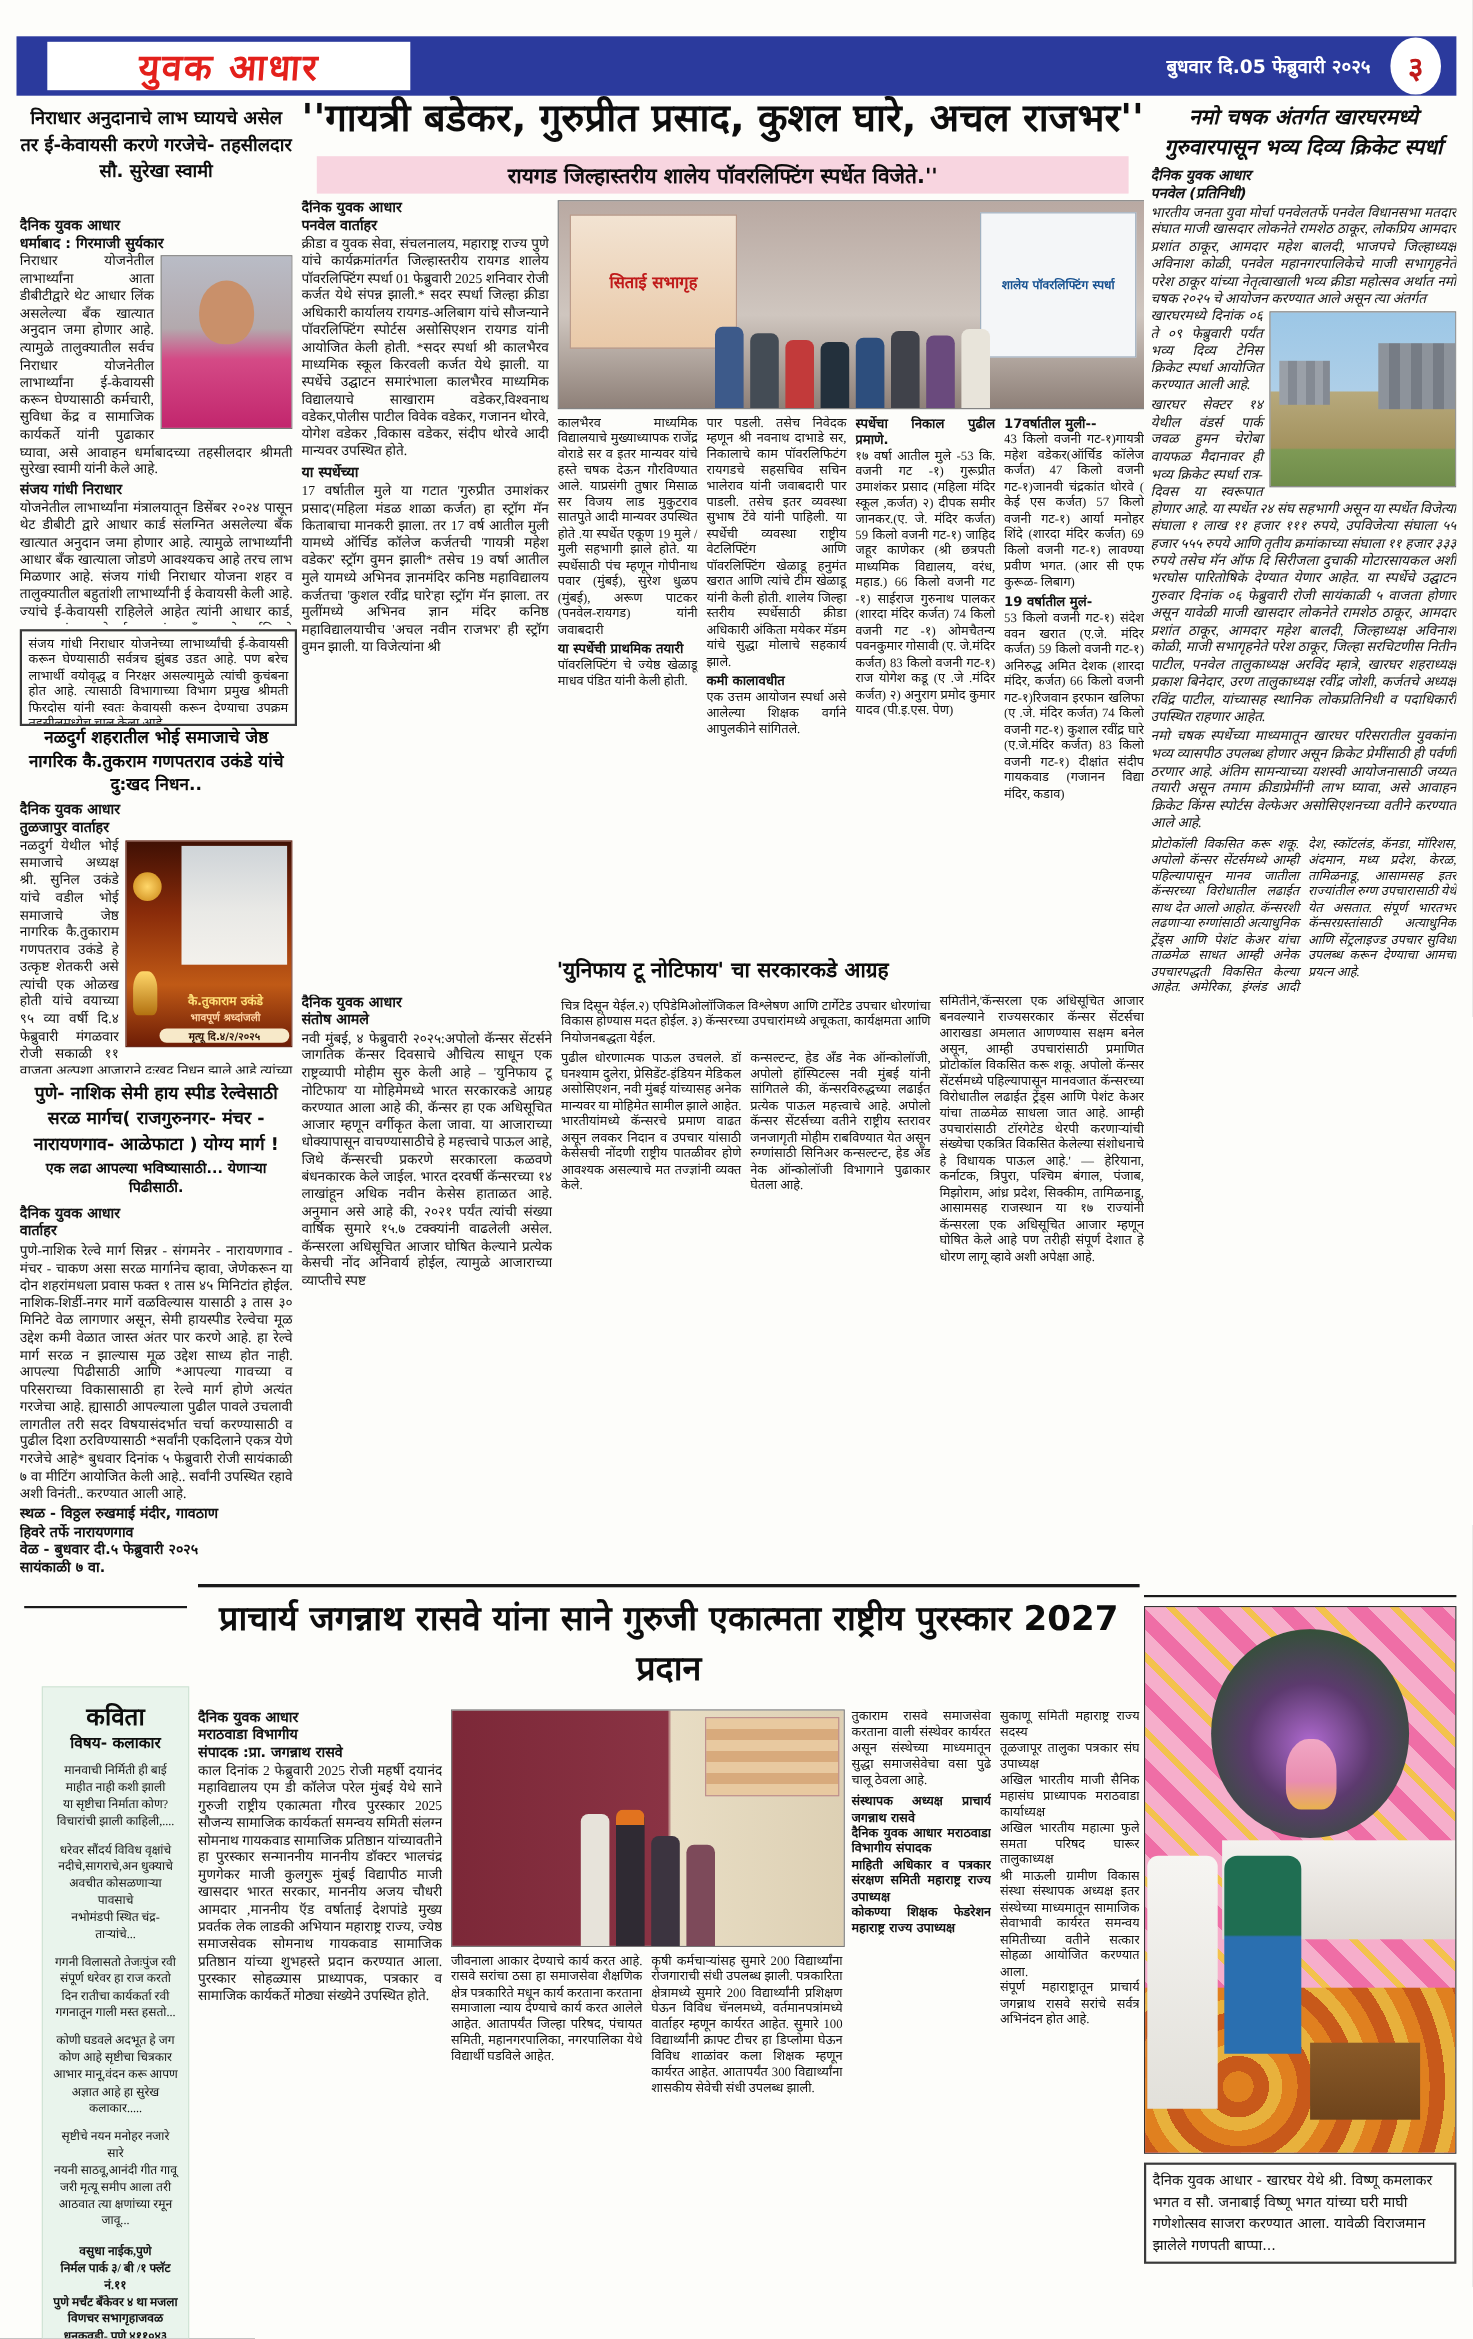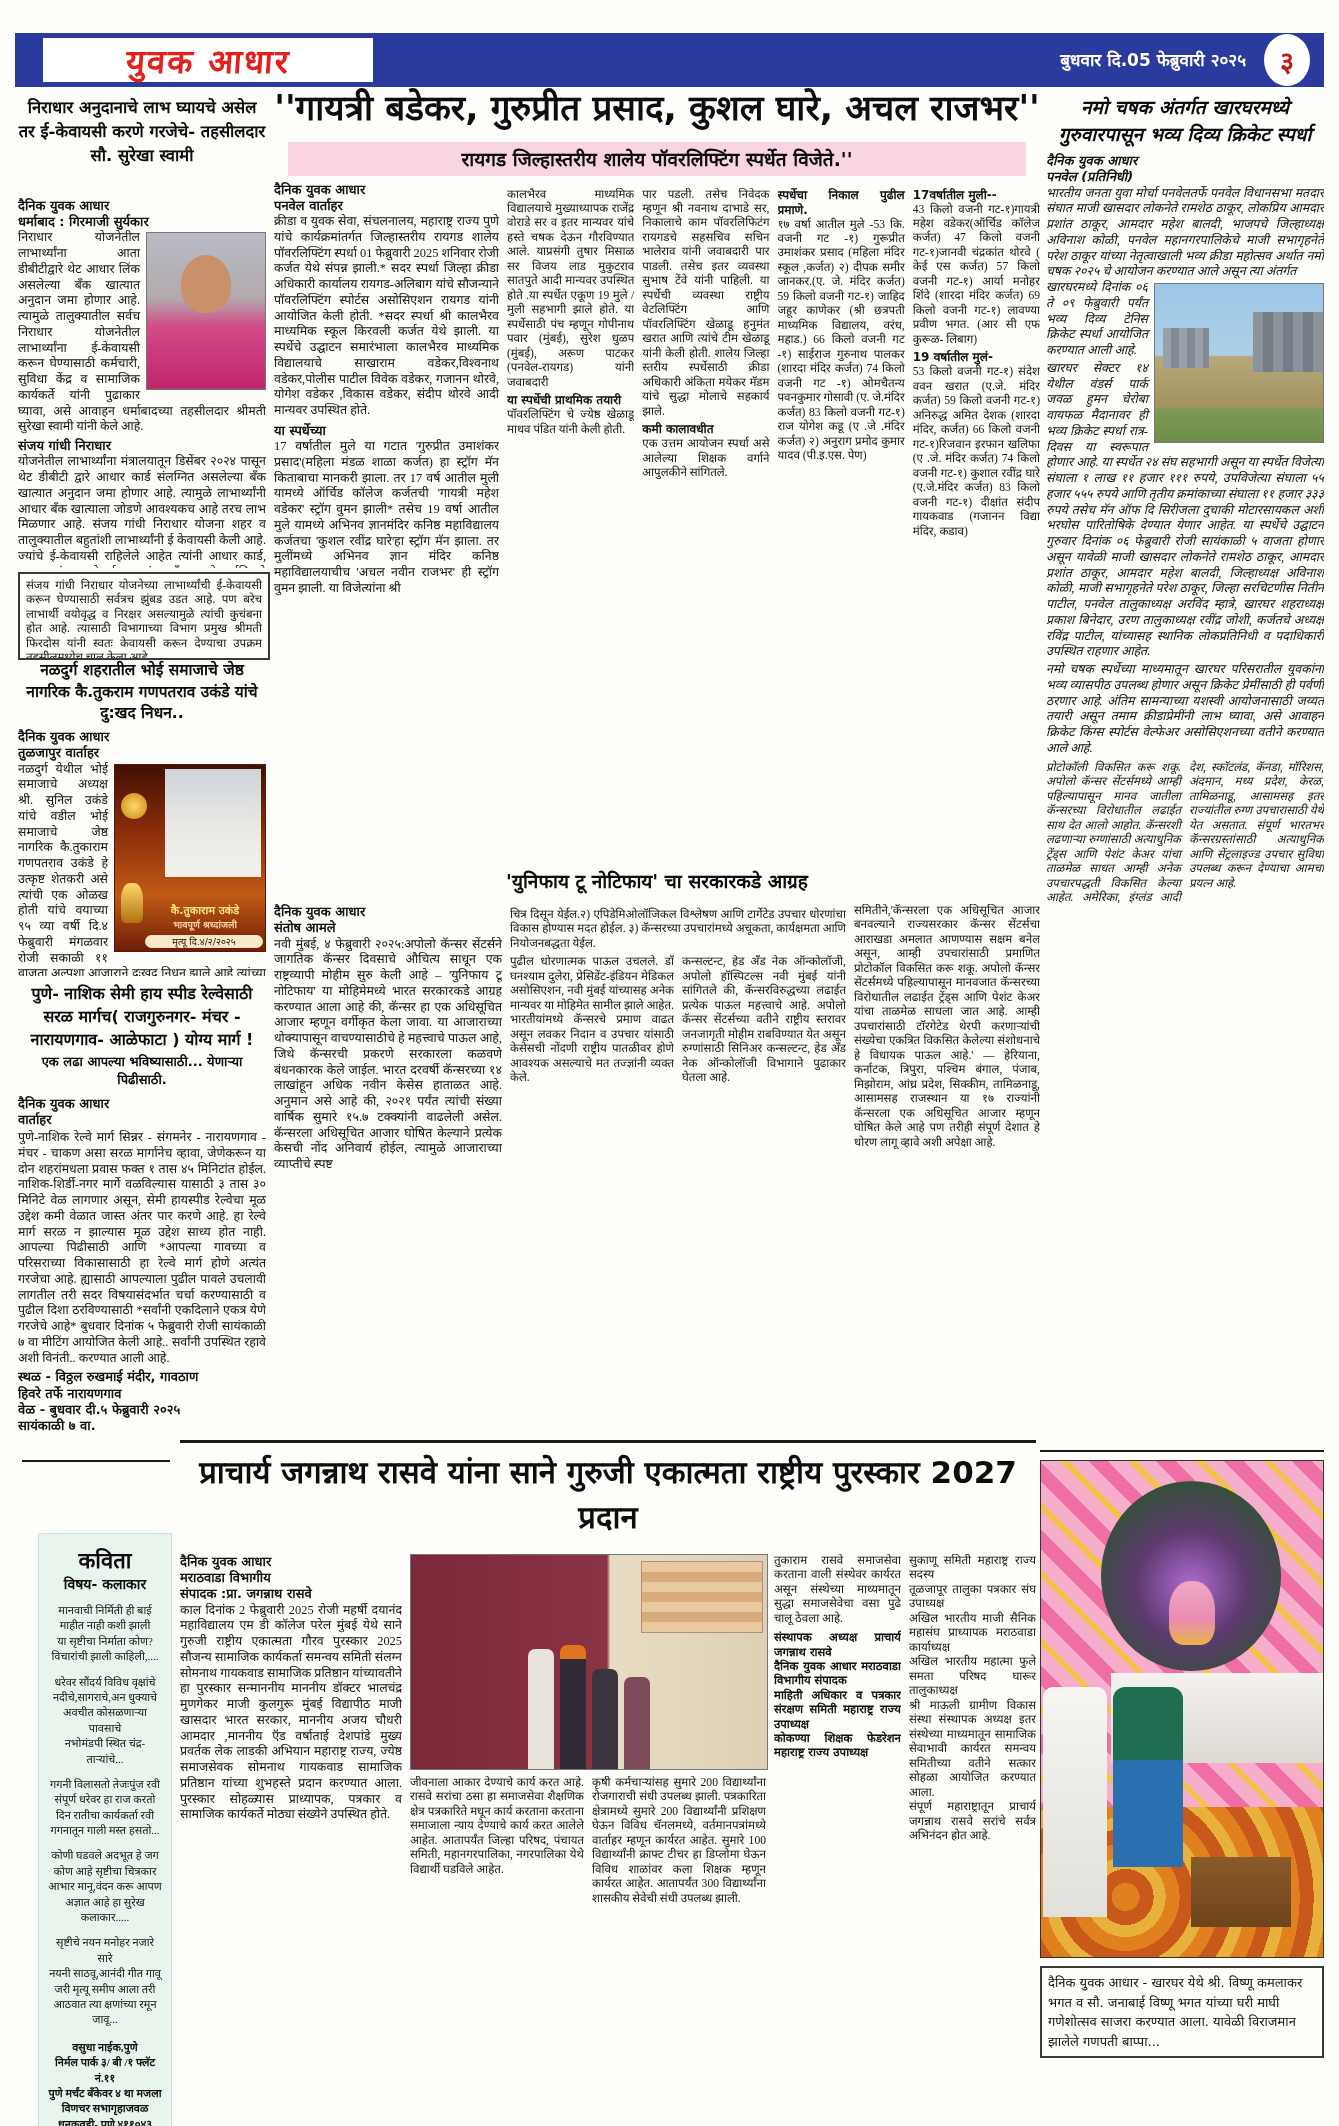--- a/index.html
+++ b/index.html
@@ -65,21 +65,21 @@
   <div class="abs col" style="left:18px;top:660px;width:248px;height:316px;">
     <div class="hl center" style="font-size:15.5px;line-height:1.4;">नळदुर्ग शहरातील भोई समाजाचे जेष्ठ नागरिक कै.तुकराम गणपतराव उकंडे यांचे दु:खद निधन..</div>
     <div class="src" style="margin-top:4px;">दैनिक युवक आधार</div>
     <div class="src">तुळजापुर वार्ताहर</div>
     <div class="photo" style="float:right;width:150px;height:186px;margin:2px 0 4px 6px;border:1px solid #5a1505;background:linear-gradient(180deg,#401004 0%,#8a2c0a 35%,#c05a16 70%,#6e1d06 100%);">
       <div style="position:absolute;right:4px;top:4px;width:96px;height:108px;background:linear-gradient(180deg,#cfd4d8 0%,#e9e9e6 55%,#f3f1ec 100%);"></div>
       <div style="position:absolute;left:6px;top:28px;width:26px;height:26px;border-radius:50%;background:radial-gradient(circle,#ffd76a,#c98413);"></div>
       <div style="position:absolute;left:6px;top:118px;width:22px;height:40px;border-radius:40% 40% 20% 20%;background:linear-gradient(180deg,#ffd76a,#b27110);"></div>
       <div style="position:absolute;left:32px;bottom:34px;right:2px;color:#ffe27a;font-family:'DejaVu Sans',sans-serif;font-weight:bold;font-size:11px;text-align:center;">कै.तुकाराम उकंडे</div>
       <div style="position:absolute;left:32px;bottom:20px;right:2px;color:#ffd2a0;font-family:'DejaVu Sans',sans-serif;font-weight:bold;font-size:9.5px;text-align:center;">भावपूर्ण श्रध्दांजली</div>
-      <div style="position:absolute;left:30px;bottom:3px;right:2px;color:#2b1104;background:#f7e9c9;border-radius:8px;font-family:'DejaVu Sans',sans-serif;font-weight:normal;font-size:9.5px;text-align:center;">मृत्यू दि.४/२/२०२५</div>
+      <div style="position:absolute;left:30px;bottom:3px;right:2px;color:#2b1104;background:#f7e9c9;border-radius:8px;font-family:'DejaVu Sans',sans-serif;font-weight:bold;font-size:9.5px;text-align:center;">मृत्यू दि.४/२/२०२५</div>
     </div>
     <div class="body-txt">नळदुर्ग येथील भोई समाजाचे अध्यक्ष श्री. सुनिल उकंडे यांचे वडील भोई समाजाचे जेष्ठ नागरिक कै.तुकाराम गणपतराव उकंडे हे उत्कृष्ट शेतकरी असे त्यांची एक ओळख होती यांचे वयाच्या ९५ व्या वर्षी दि.४ फेब्रुवारी मंगळवार रोजी सकाळी ११ वाजता अल्पशा आजाराने दुःखद निधन झाले आहे त्यांच्या पश्चात एक मुलगा सून नातंवड असा परिवार आहे</div>
 
   </div>
 
   <div class="abs col" style="left:18px;top:982px;width:248px;height:472px;">
     <div class="hl center" style="font-size:16px;line-height:1.45;">पुणे- नाशिक सेमी हाय स्पीड रेल्वेसाठी सरळ मार्गच( राजगुरुनगर- मंचर - नारायणगाव- आळेफाटा ) योग्य मार्ग !</div>
     <div class="hl center" style="font-size:13px;">एक लढा आपल्या भविष्यासाठी... येणाऱ्या पिढीसाठी.</div>
     <div class="src" style="margin-top:8px;">दैनिक युवक आधार</div>
     <div class="src">वार्ताहर</div>
@@ -131,20 +131,38 @@
     <div class="band-pink hl center" style="font-size:19px;margin:10px 14px 6px 14px;padding:4px 0;">रायगड जिल्हास्तरीय शालेय पॉवरलिफ्टिंग स्पर्धेत विजेते.''</div>
     <div class="flexrow" style="margin-top:4px;">
       <div class="col" style="width:225px;height:586px;">
         <div class="src">दैनिक युवक आधार</div>
         <div class="src">पनवेल वार्ताहर</div>
         <div class="body-txt">क्रीडा व युवक सेवा, संचलनालय, महाराष्ट्र राज्य पुणे यांचे कार्यक्रमांतर्गत जिल्हास्तरीय रायगड शालेय पॉवरलिफ्टिंग स्पर्धा 01 फेब्रुवारी 2025 शनिवार रोजी कर्जत येथे संपन्न झाली.* सदर स्पर्धा जिल्हा क्रीडा अधिकारी कार्यालय रायगड-अलिबाग यांचे सौजन्याने पॉवरलिफ्टिंग स्पोर्टस असोसिएशन रायगड यांनी आयोजित केली होती. *सदर स्पर्धा श्री कालभैरव माध्यमिक स्कूल किरवली कर्जत येथे झाली. या स्पर्धेचे उद्घाटन समारंभाला कालभैरव माध्यमिक विद्यालयाचे साखाराम वडेकर,विश्वनाथ वडेकर,पोलीस पाटील विवेक वडेकर, गजानन थोरवे, योगेश वडेकर ,विकास वडेकर, संदीप थोरवे आदी मान्यवर उपस्थित होते.</div>
         <div class="src" style="margin-top:4px;">या स्पर्धेच्या</div>
         <div class="body-txt">17 वर्षातील मुले या गटात 'गुरुप्रीत उमाशंकर प्रसाद'(महिला मंडळ शाळा कर्जत) हा स्ट्रॉग मॅन किताबाचा मानकरी झाला. तर 17 वर्ष आतील मुली यामध्ये ऑर्चिड कॉलेज कर्जतची 'गायत्री महेश वडेकर' स्ट्रॉग वुमन झाली* तसेच 19 वर्षा आतील मुले यामध्ये अभिनव ज्ञानमंदिर कनिष्ठ महाविद्यालय कर्जतचा 'कुशल रवींद्र घारे'हा स्ट्रॉग मॅन झाला. तर मुलींमध्ये अभिनव ज्ञान मंदिर कनिष्ठ महाविद्यालयाचीच 'अचल नवीन राजभर' ही स्ट्रॉग वुमन झाली. या विजेत्यांना श्री</div>
       </div>
       <div style="flex:1;">
+        <div class="photo" style="width:100%;height:188px;background:linear-gradient(180deg,#b9a9a2 0%,#cfc6bf 55%,#8e8078 100%);">
+          <div style="position:absolute;left:10px;top:12px;width:150px;height:120px;background:linear-gradient(180deg,#f2e3d2,#e9c9a8);border:1px solid #b98;display:flex;align-items:center;justify-content:center;">
+            <span style="color:#c01a1a;font-family:'DejaVu Sans',sans-serif;font-weight:bold;font-size:15px;text-align:center;">सिताई सभागृह</span>
+          </div>
+          <div style="position:absolute;right:8px;top:10px;width:140px;height:130px;background:#f4f6f8;border:1px solid #9ab;display:flex;align-items:center;justify-content:center;">
+            <span style="color:#15508f;font-family:'DejaVu Sans',sans-serif;font-weight:bold;font-size:11px;text-align:center;">शालेय पॉवरलिफ्टिंग स्पर्धा</span>
+          </div>
+          <div class="people">
+            <div class="person" style="height:74px;background:#3d5a8a;"></div>
+            <div class="person" style="height:68px;background:#444c55;"></div>
+            <div class="person" style="height:62px;background:#c23a3a;"></div>
+            <div class="person" style="height:60px;background:#23303c;"></div>
+            <div class="person" style="height:64px;background:#2d4e7d;"></div>
+            <div class="person" style="height:70px;background:#40424a;"></div>
+            <div class="person" style="height:66px;background:#6a4a7d;"></div>
+            <div class="person" style="height:72px;background:#e8e4da;"></div>
+          </div>
+        </div>
         <div class="flexrow" style="margin-top:6px;height:388px;">
           <div class="col small-txt" style="flex:1;">
             <span>कालभैरव माध्यमिक विद्यालयाचे मुख्याध्यापक राजेंद्र वोराडे सर व इतर मान्यवर यांचे हस्ते चषक देऊन गौरविण्यात आले. याप्रसंगी तुषार मिसाळ सर विजय लाड मुकुटराव सातपुते आदी मान्यवर उपस्थित होते .या स्पर्धेत एकूण 19 मुले /मुली सहभागी झाले होते. या स्पर्धेसाठी पंच म्हणून गोपीनाथ पवार (मुंबई), सुरेश धुळप (मुंबई), अरूण पाटकर (पनवेल-रायगड) यांनी जवाबदारी</span>
             <div class="src" style="margin-top:3px;font-size:12px;">या स्पर्धेची प्राथमिक तयारी</div>
             <span>पॉवरलिफ्टिंग चे ज्येष्ठ खेळाडू माधव पंडित यांनी केली होती.</span>
           </div>
           <div class="col small-txt" style="flex:1;">
             <span>पार पडली. तसेच निवेदक म्हणून श्री नवनाथ दाभाडे सर, निकालाचे काम पॉवरलिफिटंग रायगडचे सहसचिव सचिन भालेराव यांनी जवाबदारी पार पाडली. तसेच इतर व्यवस्था सुभाष टेंवे यांनी पाहिली. या स्पर्धेची व्यवस्था राष्ट्रीय वेटलिफ्टिंग आणि पॉवरलिफ्टिंग खेळाडू हनुमंत खरात आणि त्यांचे टीम खेळाडू यांनी केली होती. शालेय जिल्हा स्तरीय स्पर्धेसाठी क्रीडा अधिकारी अंकिता मयेकर मॅडम यांचे सुद्धा मोलाचे सहकार्य झाले.</span>
             <div class="src" style="margin-top:3px;font-size:12px;">कमी कालावधीत</div>
             <span>एक उत्तम आयोजन स्पर्धा असे आलेल्या शिक्षक वर्गाने आपुलकीने सांगितले.</span>

